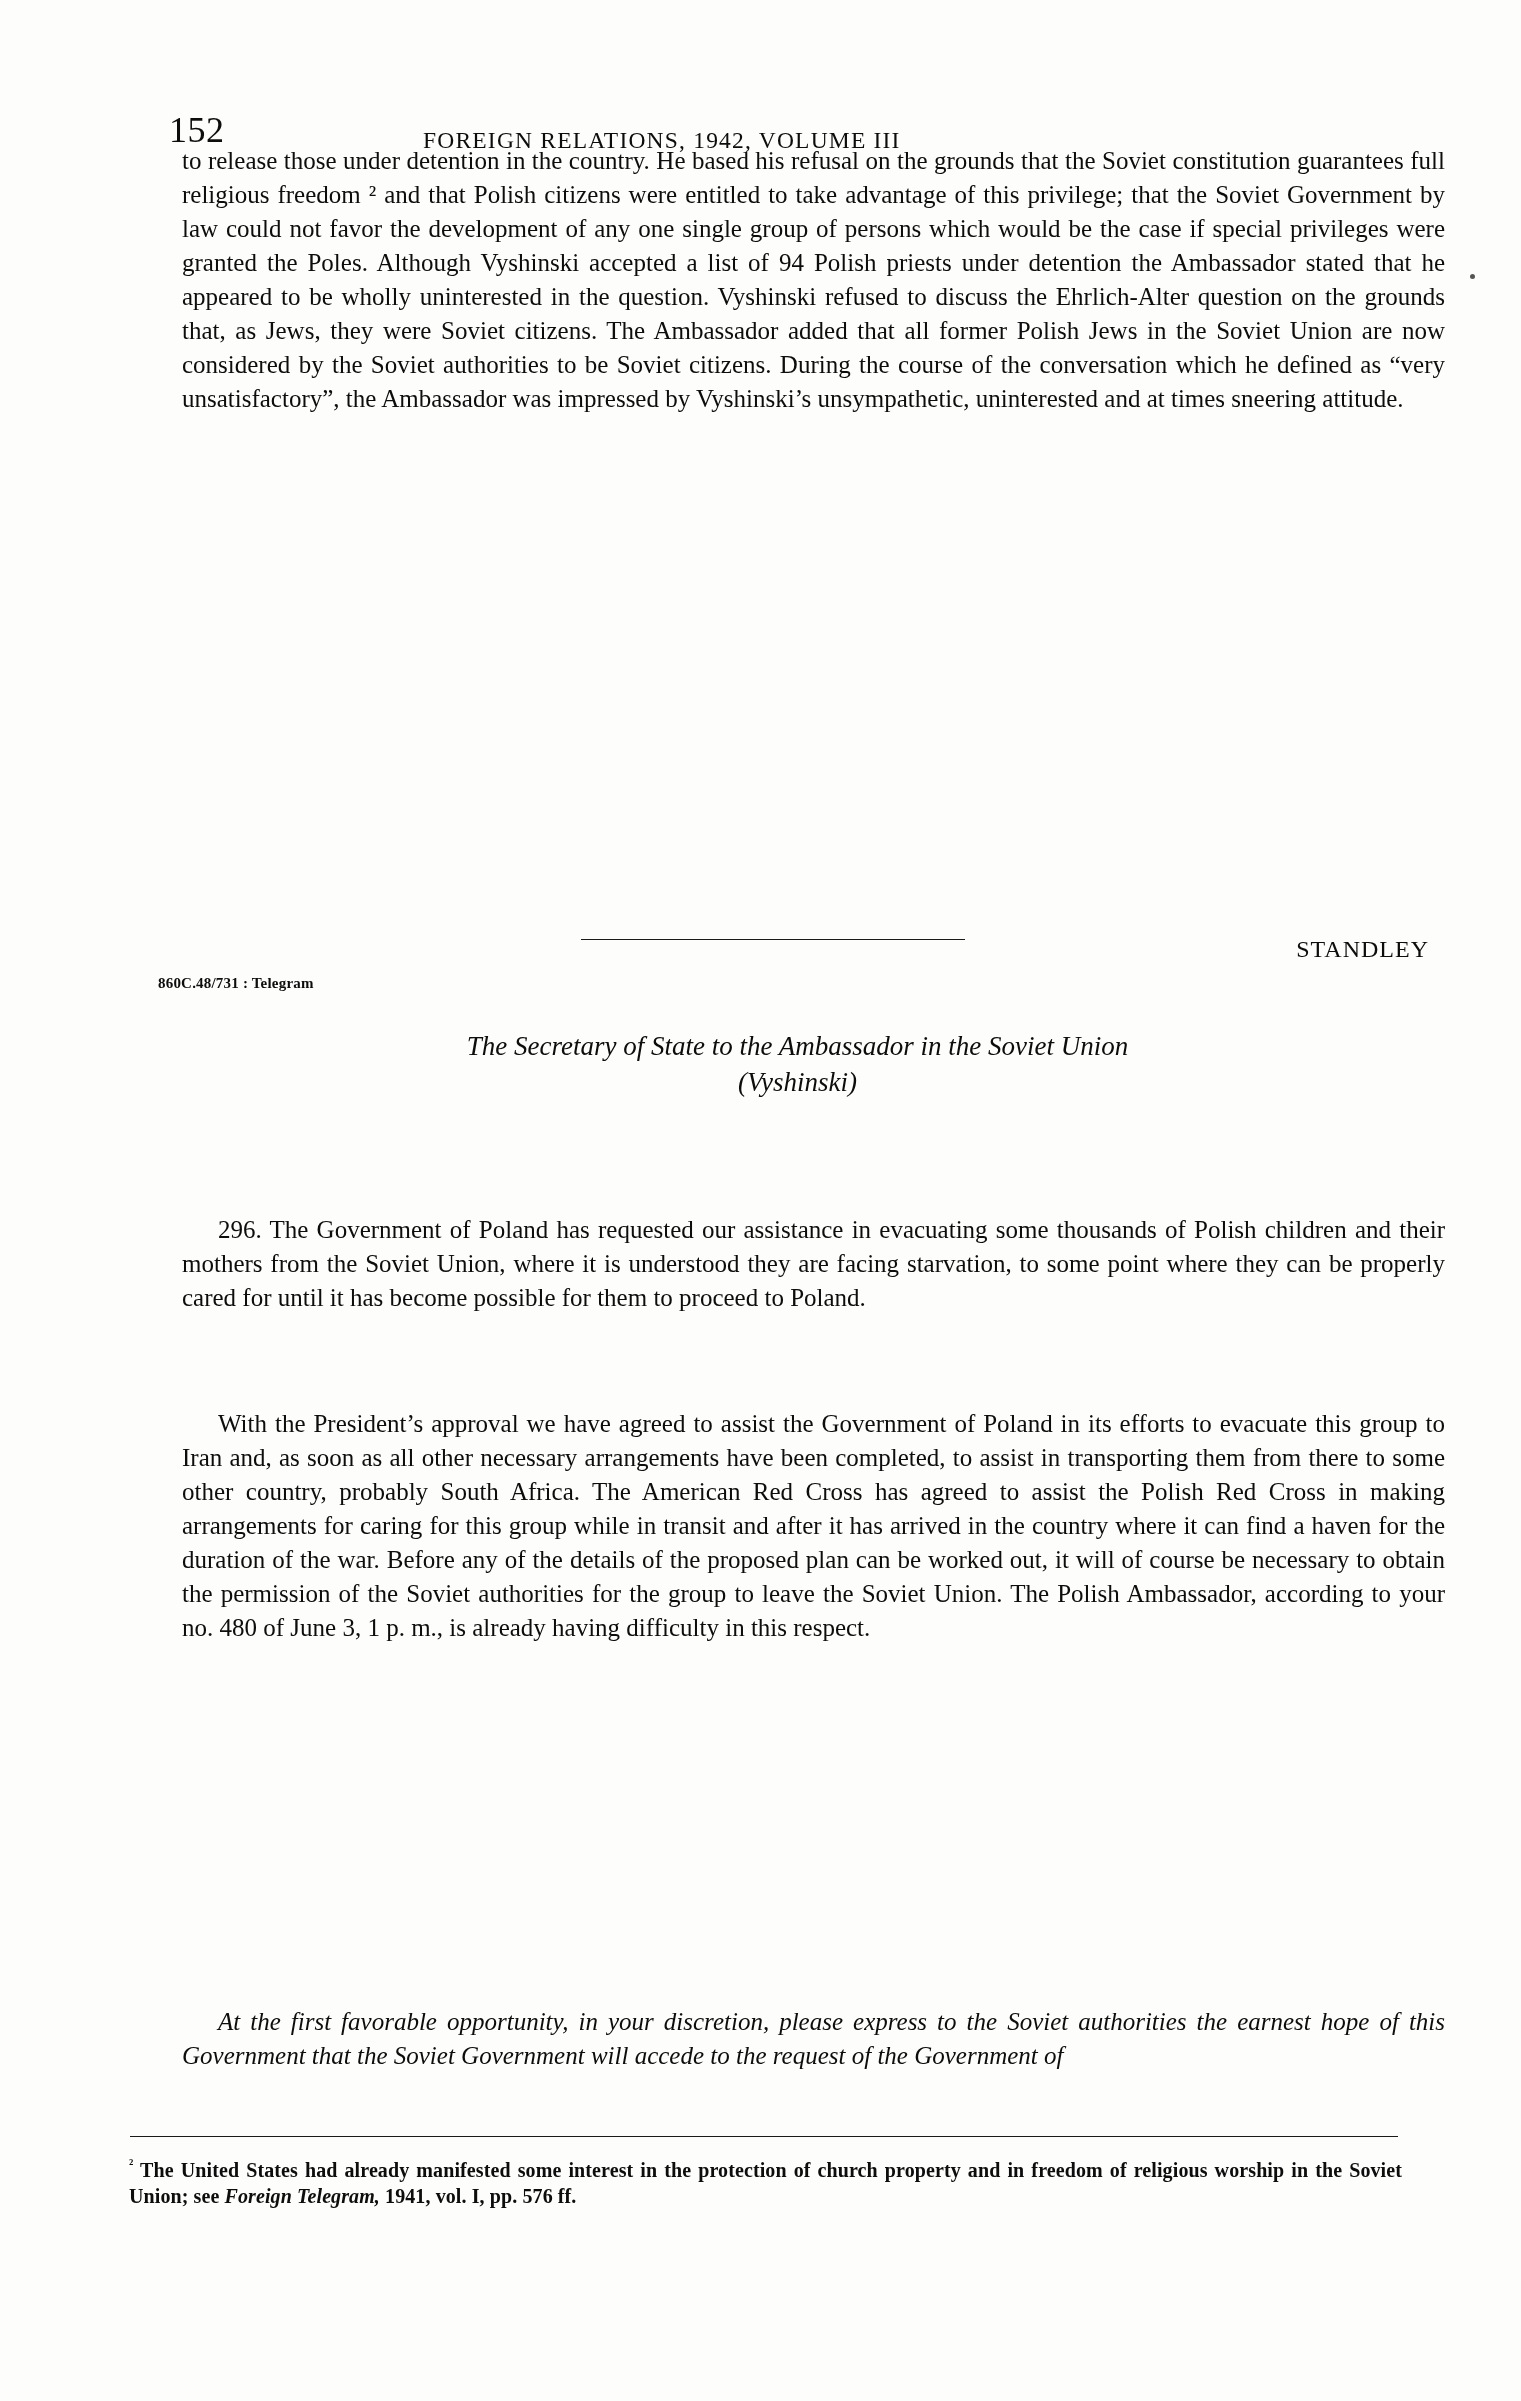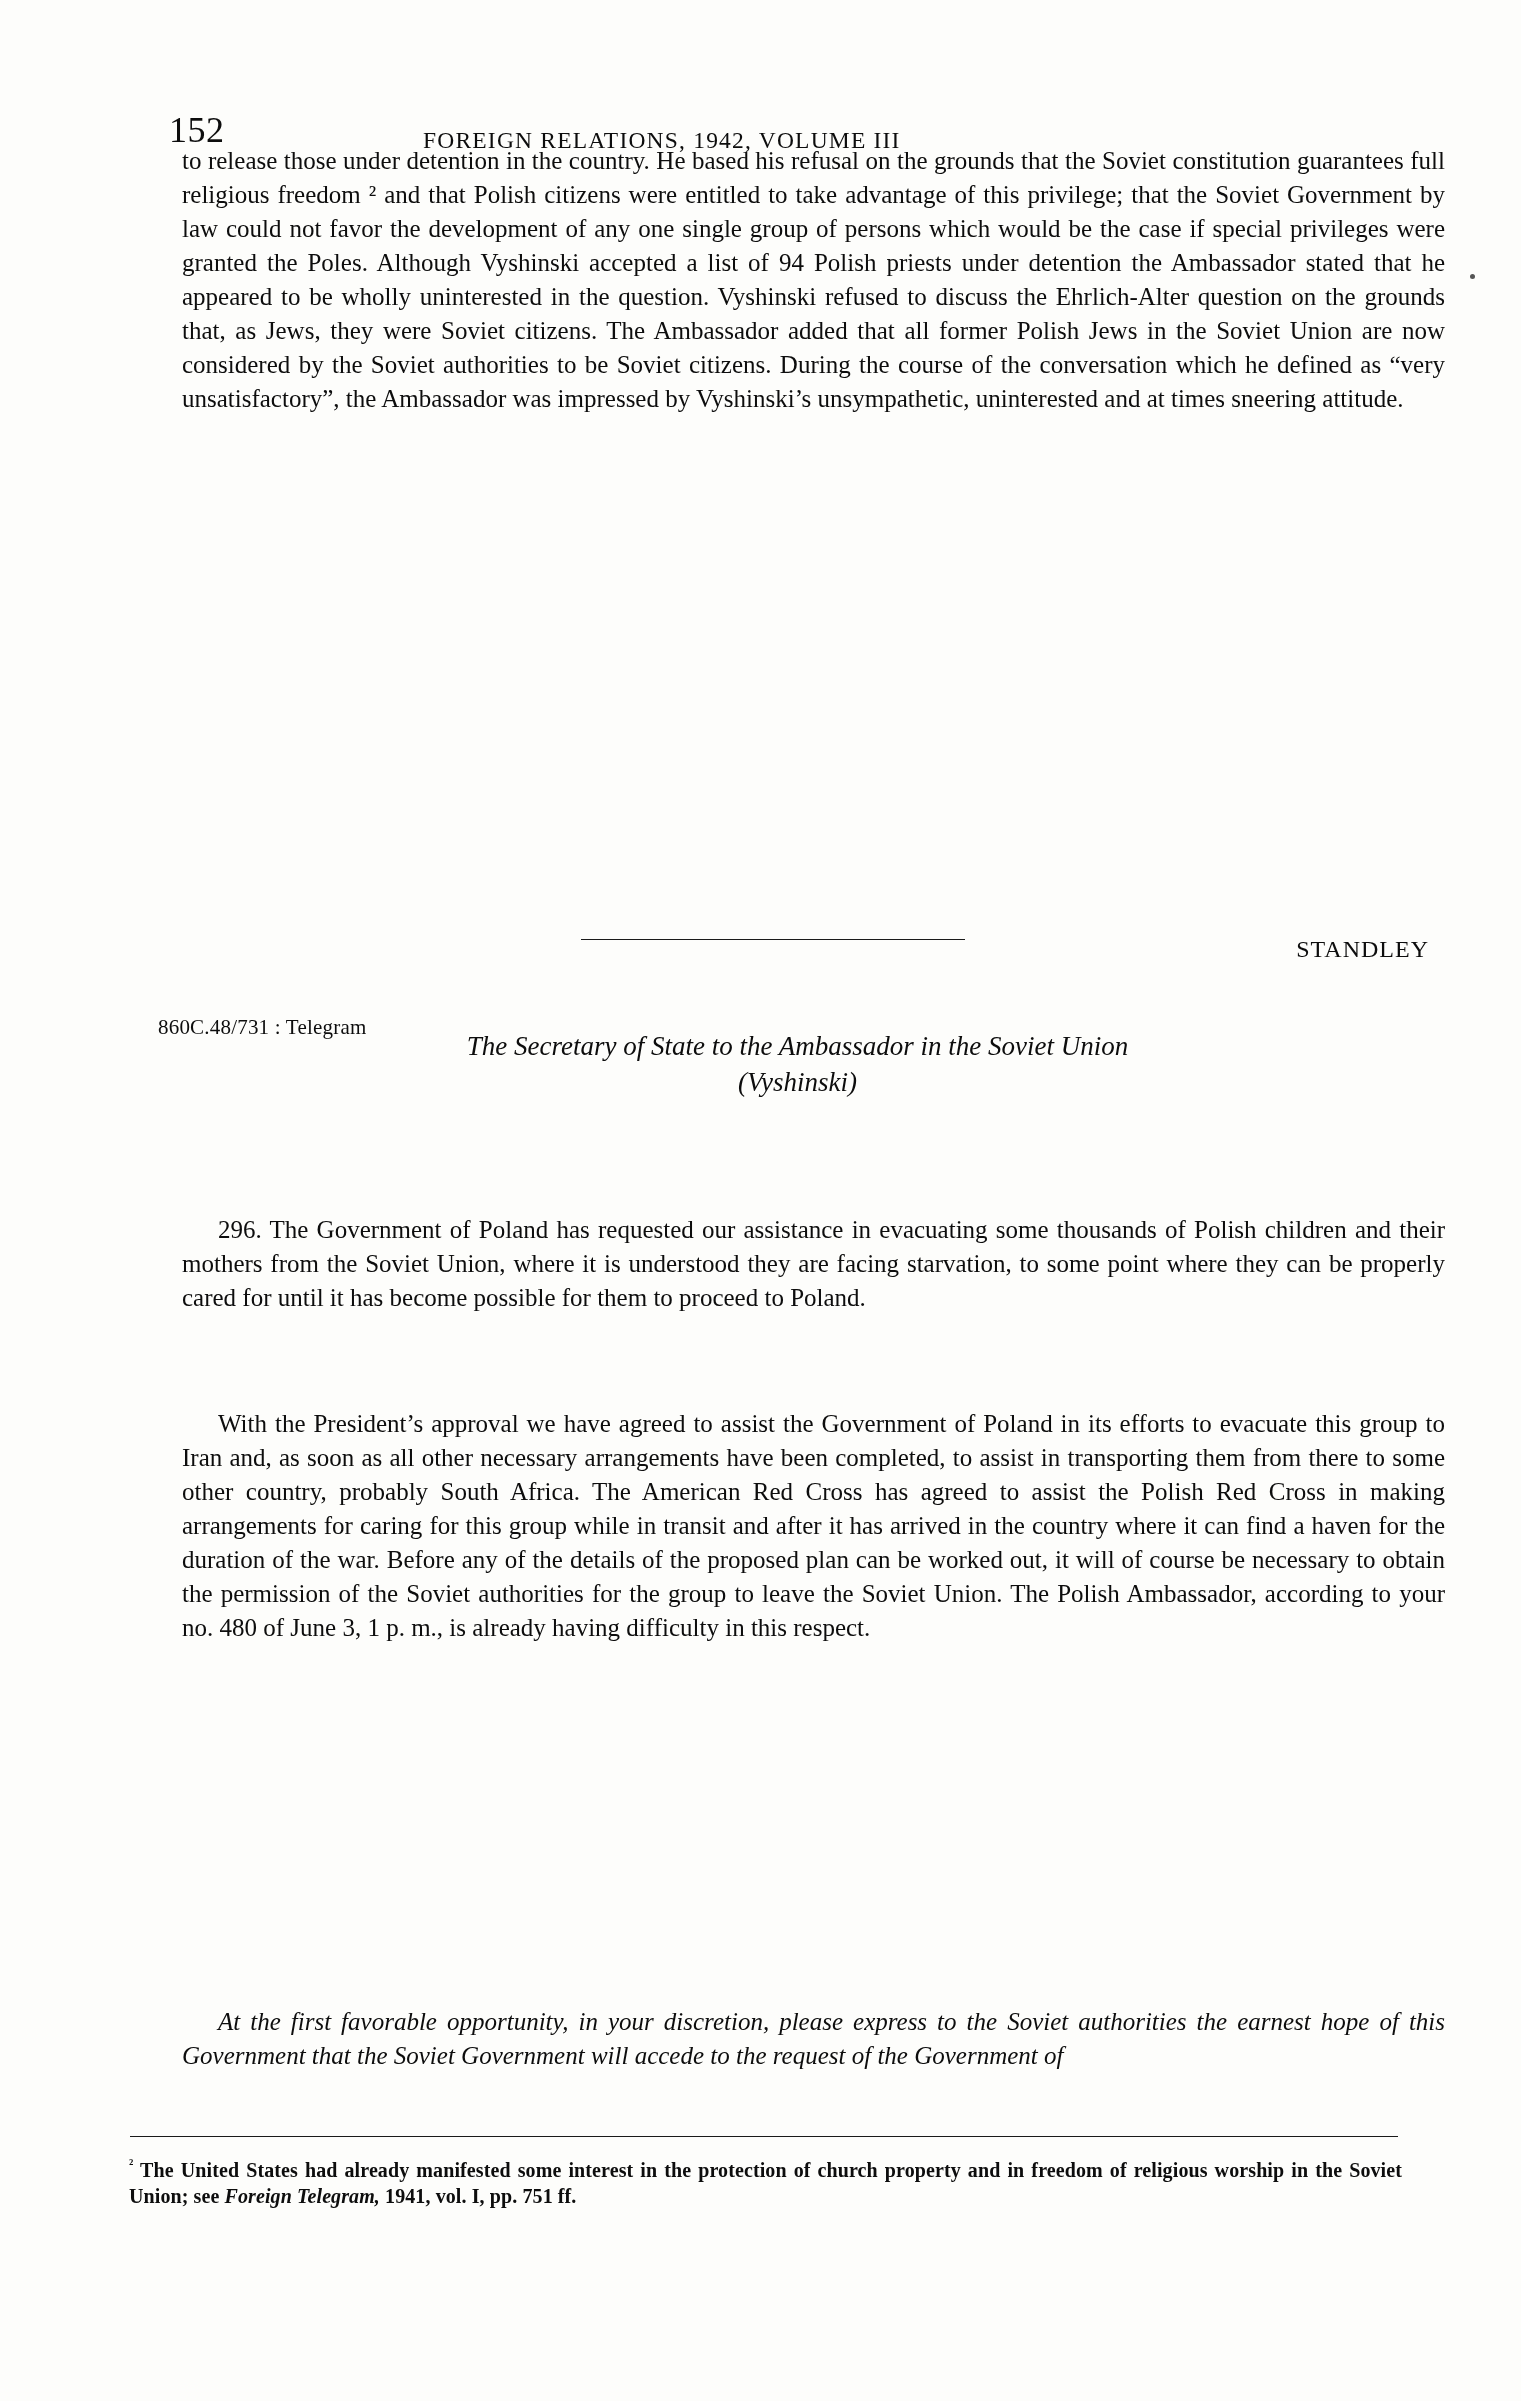--- a/index.html
+++ b/index.html
@@ -80,25 +80,24 @@
     left: 581px;
     top: 939px;
     width: 384px;
     height: 1.4px;
     background: #1a1a1a;
   }
   .file-ref {
     position: absolute;
     left: 158px;
     top: 975px;
-    font-size: 21px;
+    font-size: 15px;
     font-family: "Liberation Serif", serif;
     letter-spacing: 0.2px;
-    font-weight: 400;
-    margin-top: 40px;
+    font-weight: 700;
   }
   .doc-title {
     position: absolute;
     left: 166px;
     top: 1028px;
     width: 1263px;
     text-align: center;
     font-style: italic;
     font-size: 27px;
     line-height: 36px;
@@ -186,19 +185,19 @@
     <p>With the President’s approval we have agreed to assist the Government of Poland in its efforts to evacuate this group to Iran and, as soon as all other necessary arrangements have been completed, to assist in transporting them from there to some other country, probably South Africa.   The American Red Cross has agreed to assist the Polish Red Cross in making arrangements for caring for this group while in transit and after it has arrived in the country where it can find a haven for the duration of the war.   Before any of the details of the proposed plan can be worked out, it will of course be necessary to obtain the permission of the Soviet authorities for the group to leave the Soviet Union.   The Polish Ambassador, according to your no. 480 of June 3, 1 p. m., is already having difficulty in this respect.</p>
   </div>
 
   <div class="col indent" id="para-4">
     <p>At the first favorable opportunity, in your discretion, please express to the Soviet authorities the earnest hope of this Government that the Soviet Government will accede to the request of the Government of</p>
   </div>
 
   <div class="fn-rule"></div>
 
   <div class="footnote">
-    <span class="fn-marker">²</span><span> The United States had already manifested some interest in the protection of church property and in freedom of religious worship in the Soviet Union; see </span><span class="it">Foreign Telegram,</span><span> 1941, vol. I, pp. 751 ff.</span>
+    <span class="fn-marker">²</span><span> The United States had already manifested some interest in the protection of church property and in freedom of religious worship in the Soviet Union; see </span><span class="it">Foreign Telegram,</span><span> 1941, vol. I, pp. 576 ff.</span>
   </div>
 
   <div class="speck" style="left:1470px; top:274px; width:5.3px; height:5.3px;"></div>
 
 </div>
 
 
 </body></html>

